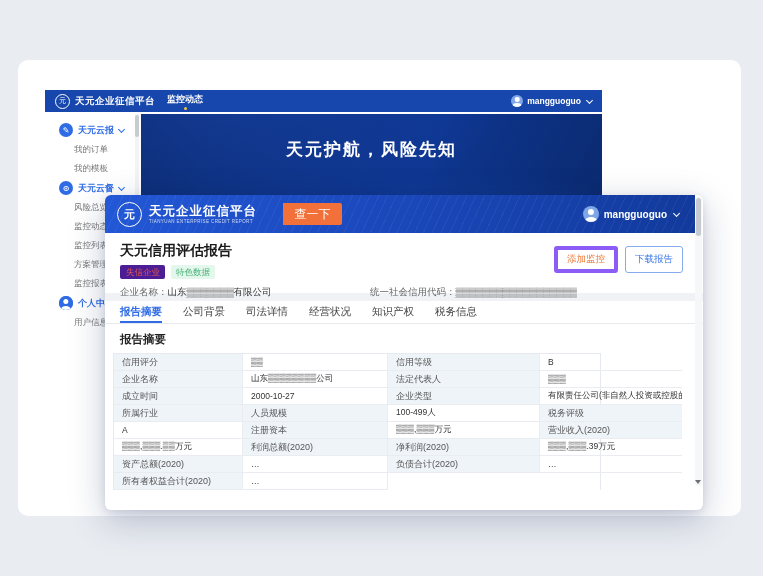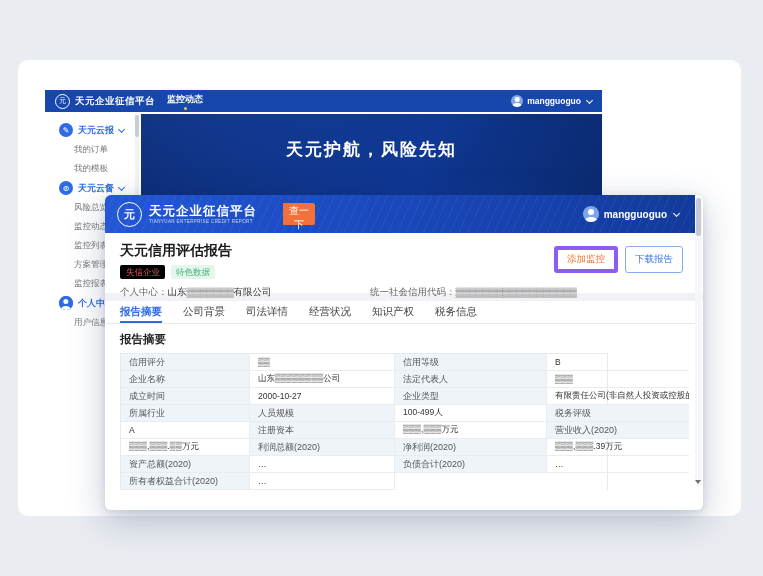--- a/index.html
+++ b/index.html
@@ -47,49 +47,49 @@
              display:flex;align-items:center;padding:0 16px 0 12px;position:relative;overflow:hidden;}
   .fg-header::after{content:"";position:absolute;inset:0;background:repeating-linear-gradient(115deg,rgba(255,255,255,.05) 0 1px,transparent 1px 8px);pointer-events:none;}
   .fg-logo{display:flex;align-items:center;gap:7px;color:#fff;position:relative;z-index:1;}
   .logo-circ-lg{width:23px;height:23px;border:1.5px solid #fff;border-radius:50%;display:flex;align-items:center;justify-content:center;font-size:11px;font-weight:bold;flex:0 0 auto;}
   .fg-brand{display:flex;flex-direction:column;line-height:1.15;}
   .fg-brand .cn{font-size:12.5px;font-weight:bold;letter-spacing:1px;}
   .fg-brand .en{font-size:4.5px;color:rgba(255,255,255,.75);letter-spacing:.4px;}
   .fg-search{position:absolute;left:178px;top:8px;display:flex;z-index:1;}
   .fg-search input{width:182px;height:22px;border:none;outline:none;border-radius:2px 0 0 2px;padding:0 8px;font-size:9.5px;color:#333;font-family:inherit;}
   .fg-search input::placeholder{color:#9aa0a8;}
-  .fg-search button{width:32px;height:22px;background:#f2713a;color:#fff;font-size:10px;border:none;border-radius:0 2px 2px 0;cursor:pointer;font-family:Liberation Sans, sans-serif;}
+  .fg-search button{width:59px;height:22px;background:#f2713a;color:#fff;font-size:12px;border:none;border-radius:0 2px 2px 0;cursor:pointer;font-family:Liberation Sans, sans-serif;}
   .fg-user{margin-left:auto;display:flex;align-items:center;gap:5px;color:#fff;font-size:10px;font-weight:bold;position:relative;z-index:1;cursor:pointer;}
   .avatar-md{width:16px;height:16px;}
   .fg-scrollbar{position:absolute;top:2px;right:1px;bottom:24px;width:7px;background:#f6f7f8;border-radius:3px;}
   .fg-scrollbar .thumb{margin:1px;height:38px;background:#c5cad1;border-radius:3px;}
   .scroll-arrow{position:absolute;right:2px;bottom:26px;width:0;height:0;border-left:3px solid transparent;border-right:3px solid transparent;border-top:4px solid #6b7075;}
 
   .title-sec{position:relative;height:60px;padding:9px 15px 0;box-sizing:border-box;}
   .rep-title{font-size:14px;font-weight:bold;color:#1b1b1b;}
   .tag-row{margin-top:5px;display:flex;gap:6px;}
   .tag{font-size:8.5px;padding:1.5px 5px;border-radius:2px;line-height:1.3;}
-  .tag.red{background:#000000;color:#e05a5a;padding-left:6px;}
+  .tag.red{background:#4c1d95;color:#e05a5a;padding-left:6px;}
   .tag.green{background:#e4f7ed;color:#47b176;}
   .info-row{margin-top:7px;font-size:9.5px;color:#333;display:flex;}
   .info-item:first-child{width:250px;}
   .info-label{color:#666;}
   .title-btns{position:absolute;right:20px;top:13px;display:flex;gap:7px;}
   .obtn{font-size:9.5px;padding:3px 9px;border-radius:3px;background:#fff;cursor:pointer;font-family:inherit;}
   .obtn.orange{border:4px solid #8b5cf6;color:#ee7633;}
   .obtn.blue{border:1px solid #86acee;color:#3b78e7;}
 
   .gray-gap{height:8px;background:#f0f2f5;}
   .tabs-row{display:flex;align-items:stretch;padding:0 15px;height:22px;border-bottom:1px solid #e8eaed;}
   .tab{font-size:10.5px;color:#444;margin-right:21px;display:flex;align-items:center;position:relative;cursor:pointer;}
   .tab.active{color:#2e6be5;font-weight:bold;}
   .tab.active::after{content:"";position:absolute;left:0;right:0;bottom:0;height:2px;background:#2e6be5;}
   .section-title{font-size:11.5px;font-weight:bold;color:#222;padding:8px 15px 6px;}
 
-  .sum-table{margin:0 15px;width:488px;border:1px solid #e6eaee;border-bottom:none;display:grid;
+  .sum-table{margin:0 8px;width:488px;border:1px solid #e6eaee;border-bottom:none;display:grid;
              grid-template-columns:129px 145px 152px 142px;box-sizing:border-box;}
   .cell{height:17px;display:flex;align-items:center;padding:0 8px;border-bottom:1px solid #e9edf1;border-right:1px solid #e9edf1;
         white-space:nowrap;overflow:hidden;box-sizing:border-box;}
   .cell:nth-child(4n){border-right:none;}
   .cell.lab{background:#eff4f9;color:#555;font-size:9px;}
   .cell.val{color:#333;font-size:8.5px;}
 </style>
 </head>
 <body>
 
@@ -188,21 +188,21 @@
     </div>
 
     <div class="title-sec">
       <div class="rep-title">天元信用评估报告</div>
       <div class="tag-row">
         <span class="tag red">失信企业</span>
         <span class="tag green">特色数据</span>
       </div>
       <div class="info-row">
         <span class="info-item">
-          <span class="info-label">个人中心：</span><span>山东▒▒▒▒▒▒▒有限公司</span>
+          <span class="info-label">企业名称：</span><span>山东▒▒▒▒▒▒▒有限公司</span>
         </span>
         <span class="info-item">
           <span class="info-label">统一社会信用代码：</span><span>▒▒▒▒▒▒▒▒▒▒▒▒▒▒▒▒▒▒</span>
         </span>
       </div>
       <div class="title-btns">
         <button class="obtn orange">添加监控</button>
         <button class="obtn blue">下载报告</button>
       </div>
     </div>

